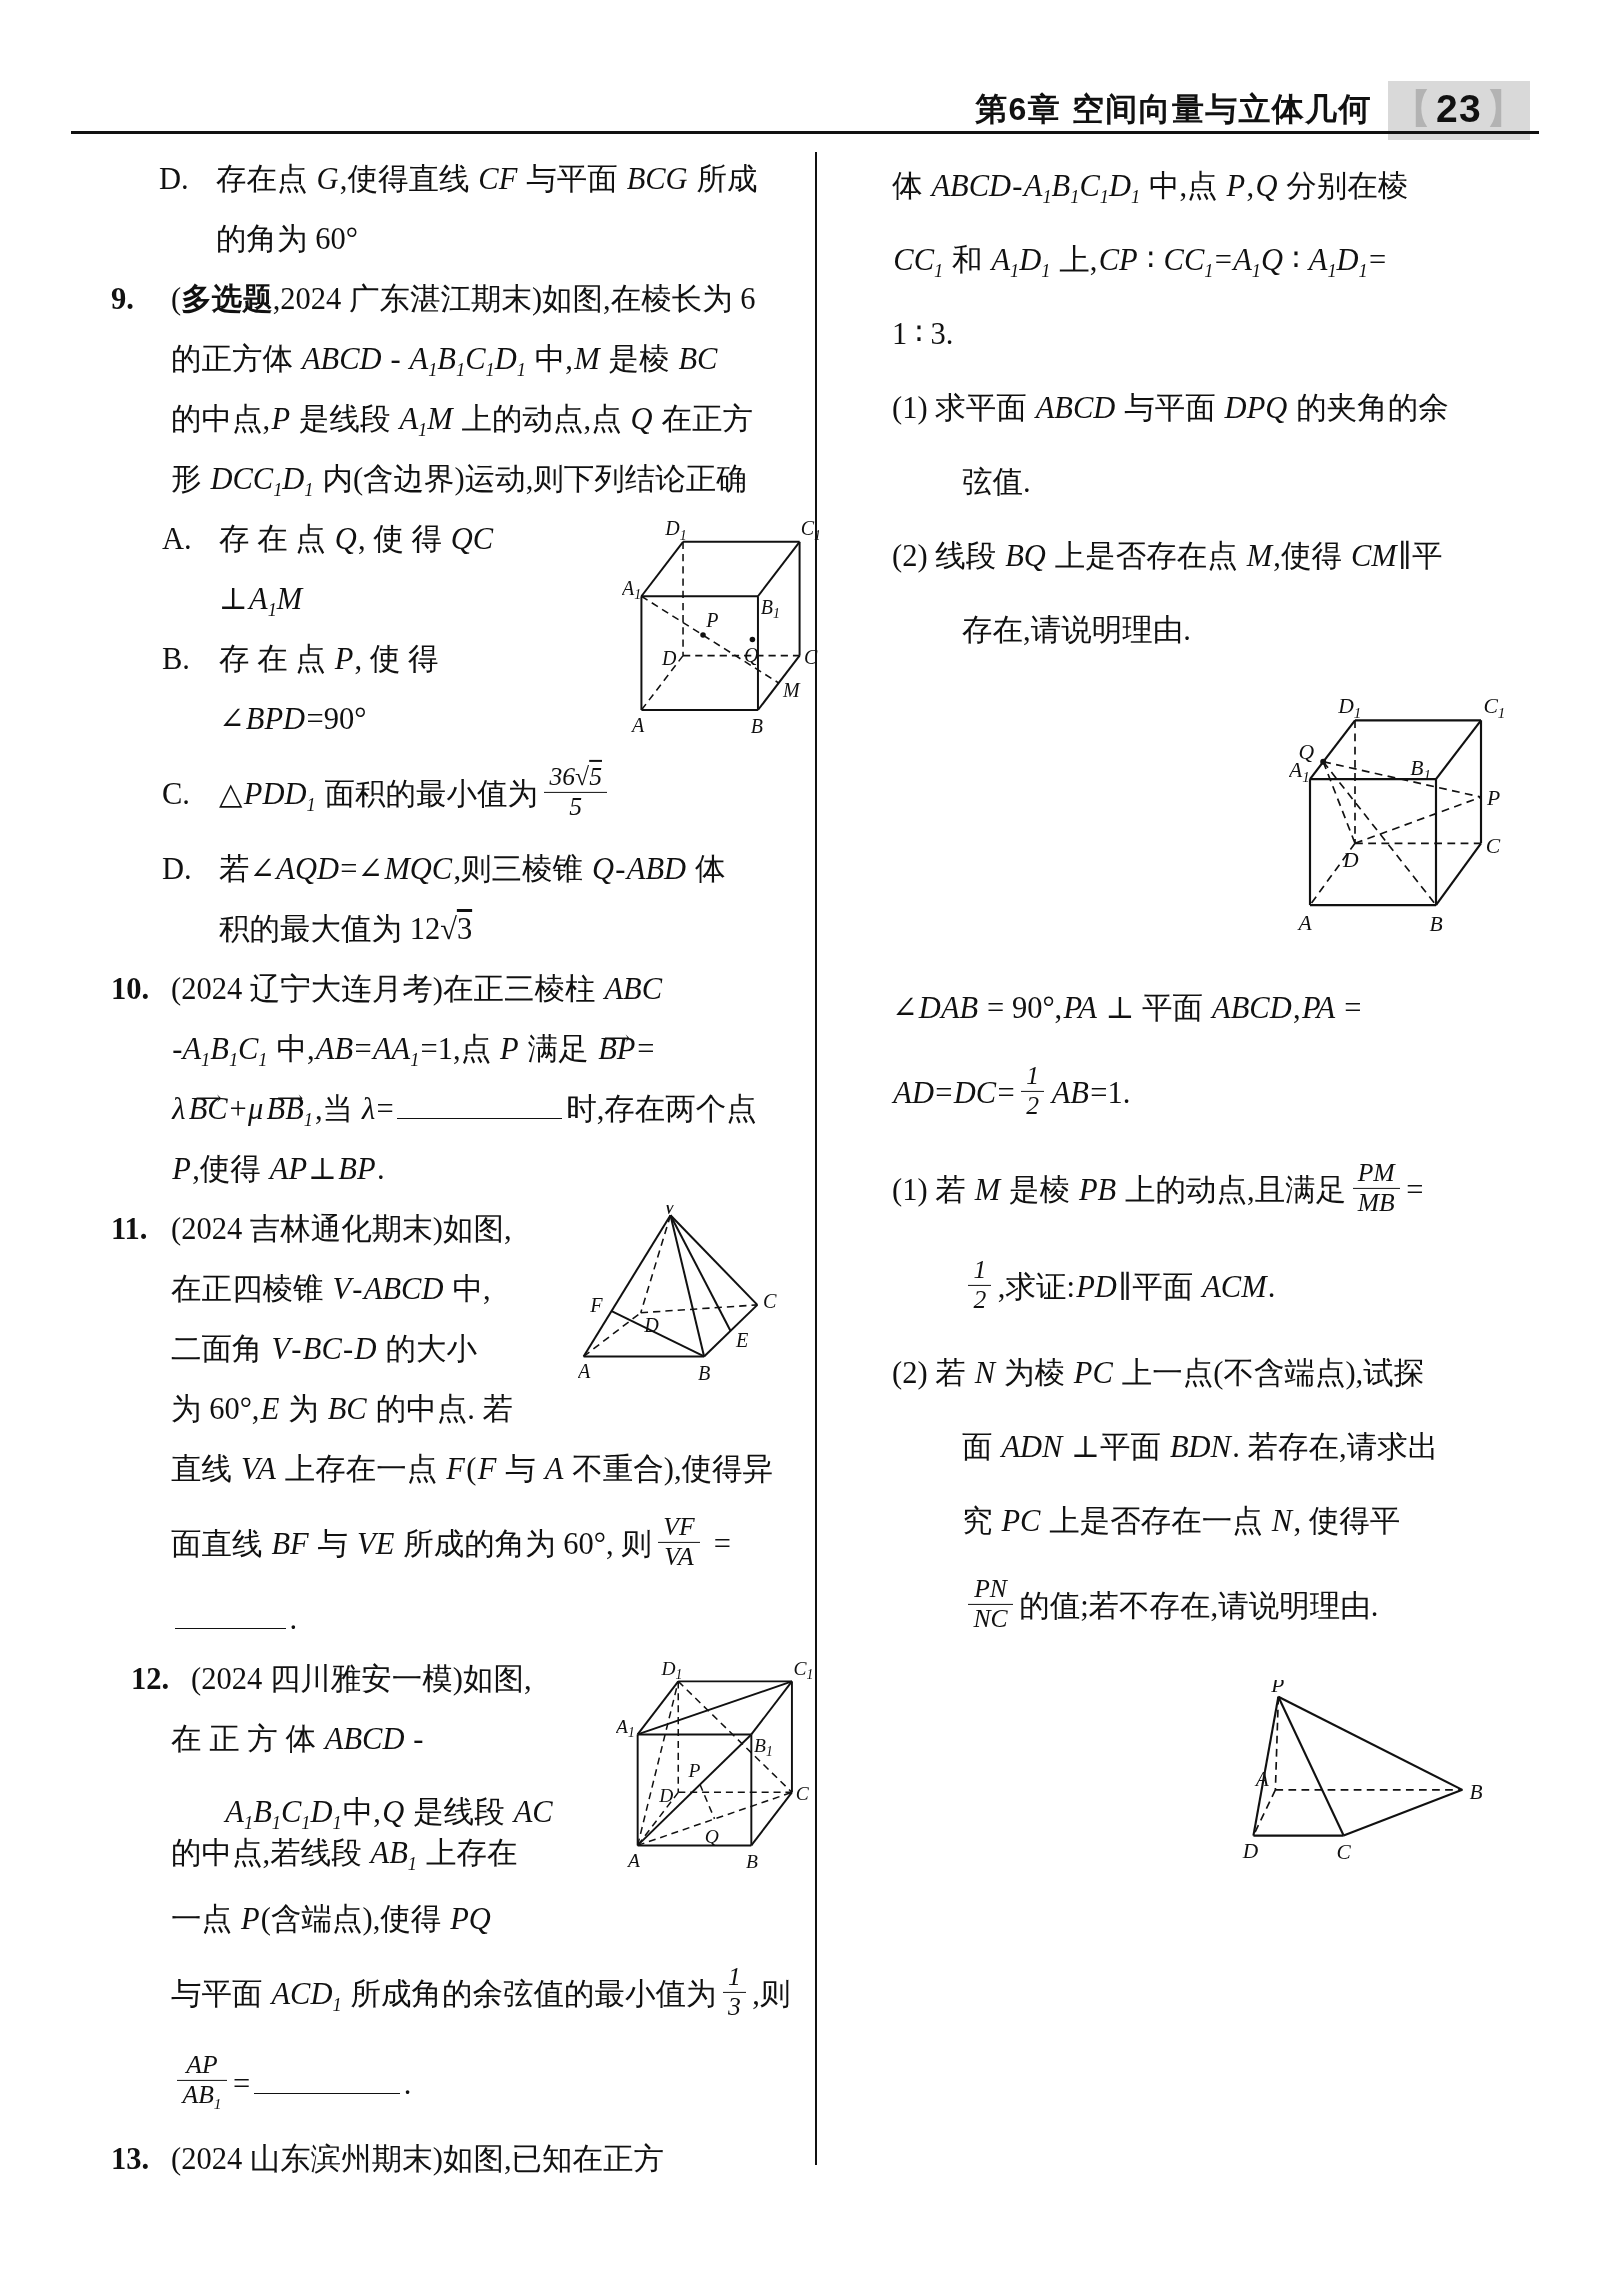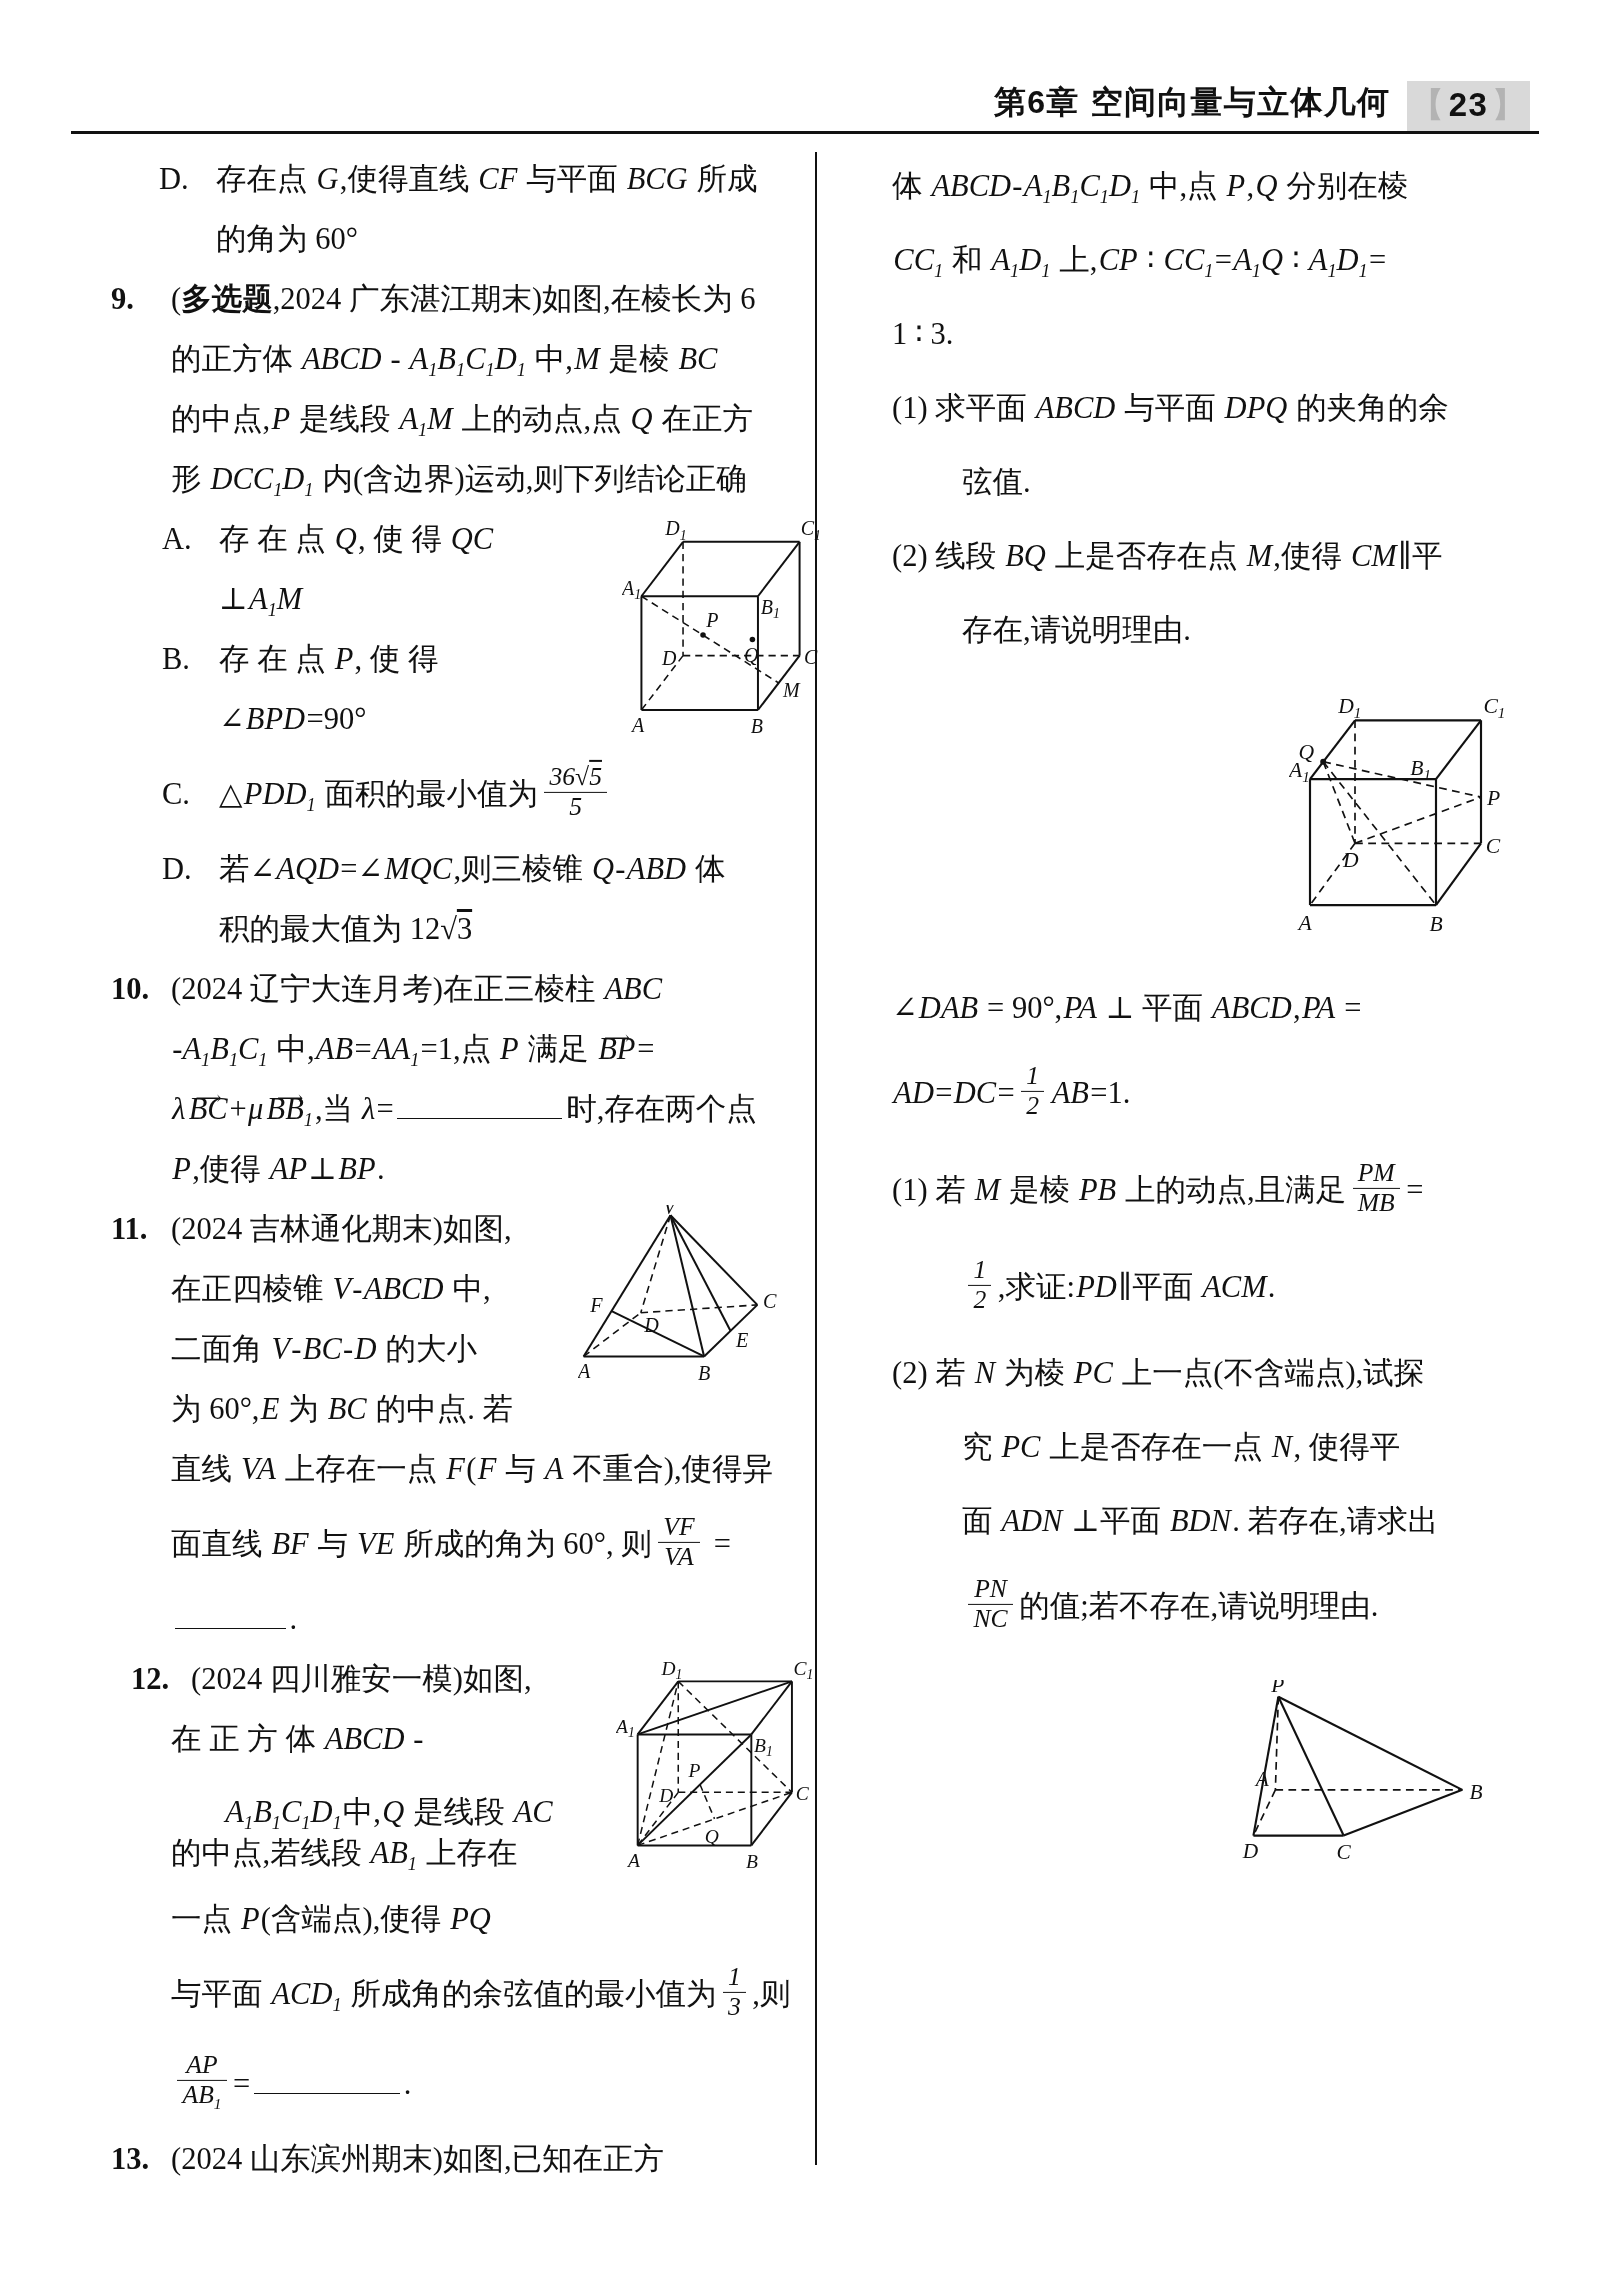--- a/index.html
+++ b/index.html
@@ -2,21 +2,21 @@
 <html style="font-size:10.2px"><head>
 <meta charset="utf-8">
 <style>
   html,body{margin:0;padding:0;background:#e8e8e8;}
   .page{position:relative;width:1620px;height:2273px;background:#ffffff;color:#111;
         font-family:"Liberation Serif","DejaVu Serif",serif;overflow:hidden;}
   .hdr{position:absolute;top:81px;right:90px;font-family:"Liberation Sans","DejaVu Sans",sans-serif;
        font-weight:bold;font-size:32px;letter-spacing:1.3px;white-space:nowrap;}
   .hdr .hdr-chapter{margin-right:11px;}
   .page-badge{display:inline-block;background:#d9d9d9;margin-left:16.5px;padding:1.3px 3.8px 3.8px 3.8px;
-       font-size:33px;vertical-align:-2.5px;}
+       font-size:39px;vertical-align:-2.5px;}
   .page-badge .brk{color:#b3b3b3;font-weight:bold;}
   .page-badge .pg{color:#111;padding:0 3.8px;}
   .hrule{position:absolute;left:71px;right:81px;top:131px;height:3.2px;background:#111;}
   .vdiv{position:absolute;left:815px;top:152px;width:1.9px;height:2013px;background:#111;}
   .col{position:absolute;top:149px;}
   .col-left{left:111px;width:708px;}
   .col-right{left:838px;width:749px;}
   .line{position:relative;white-space:nowrap;font-size:30.5px;}
   .line .lbl{position:absolute;top:0;}
   .line .lbl.bold{font-weight:bold;}
@@ -193,22 +193,22 @@
           <text x="90" y="302" font-size="36"><tspan>D</tspan></text>
           <text x="328" y="278" font-size="36"><tspan>C</tspan></text>
           <text x="16" y="406" font-size="36"><tspan>A</tspan></text>
           <text x="234" y="408" font-size="36"><tspan>B</tspan></text>
         </svg></div>
       <div class="line" style="height: 74px; line-height: 74px; padding-left: 54px;"><span class="cn">∠</span><span class="math">DAB</span><span class="cn"> = 90°,</span><span class="math">PA</span><span class="cn"> ⊥ 平面 </span><span class="math">ABCD</span><span class="cn">,</span><span class="math">PA</span><span class="cn"> =</span></div>
       <div class="line" style="height: 97px; line-height: 97px; padding-left: 54px;"><span class="math">AD</span><span class="cn">=</span><span class="math">DC</span><span class="cn">=</span><span class="frac"><span class="fn math">1</span><span class="fd math">2</span></span><span class="math">AB</span><span class="cn">=1.</span></div>
       <div class="line" style="height: 97px; line-height: 97px; padding-left: 54px;"><span class="cn">(1) 若 </span><span class="math">M</span><span class="cn"> 是棱 </span><span class="math">PB</span><span class="cn"> 上的动点,且满足</span><span class="frac"><span class="fn math">PM</span><span class="fd math">MB</span></span><span class="cn">=</span></div>
       <div class="line" style="height: 97px; line-height: 97px; padding-left: 124px;"><span class="frac"><span class="fn math">1</span><span class="fd math">2</span></span><span class="cn">,求证:</span><span class="math">PD</span><span class="cn">∥平面 </span><span class="math">ACM</span><span class="cn">.</span></div>
       <div class="line" style="height: 74px; line-height: 74px; padding-left: 54px;"><span class="cn">(2) 若 </span><span class="math">N</span><span class="cn"> 为棱 </span><span class="math">PC</span><span class="cn"> 上一点(不含端点),试探</span></div>
+      <div class="line" style="height: 74px; line-height: 74px; padding-left: 124px;"><span class="cn">面 </span><span class="math">ADN</span><span class="cn"> ⊥平面 </span><span class="math">BDN</span><span class="cn">. 若存在,请求出</span></div>
       <div class="line" style="height: 74px; line-height: 74px; padding-left: 124px;"><span class="cn">究 </span><span class="math">PC</span><span class="cn"> 上是否存在一点 </span><span class="math">N</span><span class="cn">, 使得平</span></div>
-      <div class="line" style="height: 74px; line-height: 74px; padding-left: 124px;"><span class="cn">面 </span><span class="math">ADN</span><span class="cn"> ⊥平面 </span><span class="math">BDN</span><span class="cn">. 若存在,请求出</span></div>
       <div class="line" style="height: 97px; line-height: 97px; padding-left: 124px;"><span class="frac"><span class="fn math">PN</span><span class="fd math">NC</span></span><span class="cn">的值;若不存在,请说明理由.</span></div>
       <div class="figblock" style="margin-top: 25.4px; margin-bottom: 0px; margin-left: 381px;"><svg viewBox="0 0 460 330" width="273" height="196">
           <line x1="100" y1="28" x2="58" y2="262" stroke="#111" stroke-width="3.6"></line>
           <line x1="100" y1="28" x2="210" y2="262" stroke="#111" stroke-width="3.6"></line>
           <line x1="100" y1="28" x2="410" y2="185" stroke="#111" stroke-width="3.6"></line>
           <line x1="58" y1="262" x2="210" y2="262" stroke="#111" stroke-width="3.6"></line>
           <line x1="210" y1="262" x2="410" y2="185" stroke="#111" stroke-width="3.6"></line>
           <line x1="100" y1="28" x2="95" y2="185" stroke="#111" stroke-width="2.8" stroke-dasharray="13 9"></line>
           <line x1="95" y1="185" x2="410" y2="185" stroke="#111" stroke-width="2.8" stroke-dasharray="13 9"></line>
           <line x1="95" y1="185" x2="58" y2="262" stroke="#111" stroke-width="2.8" stroke-dasharray="13 9"></line>

